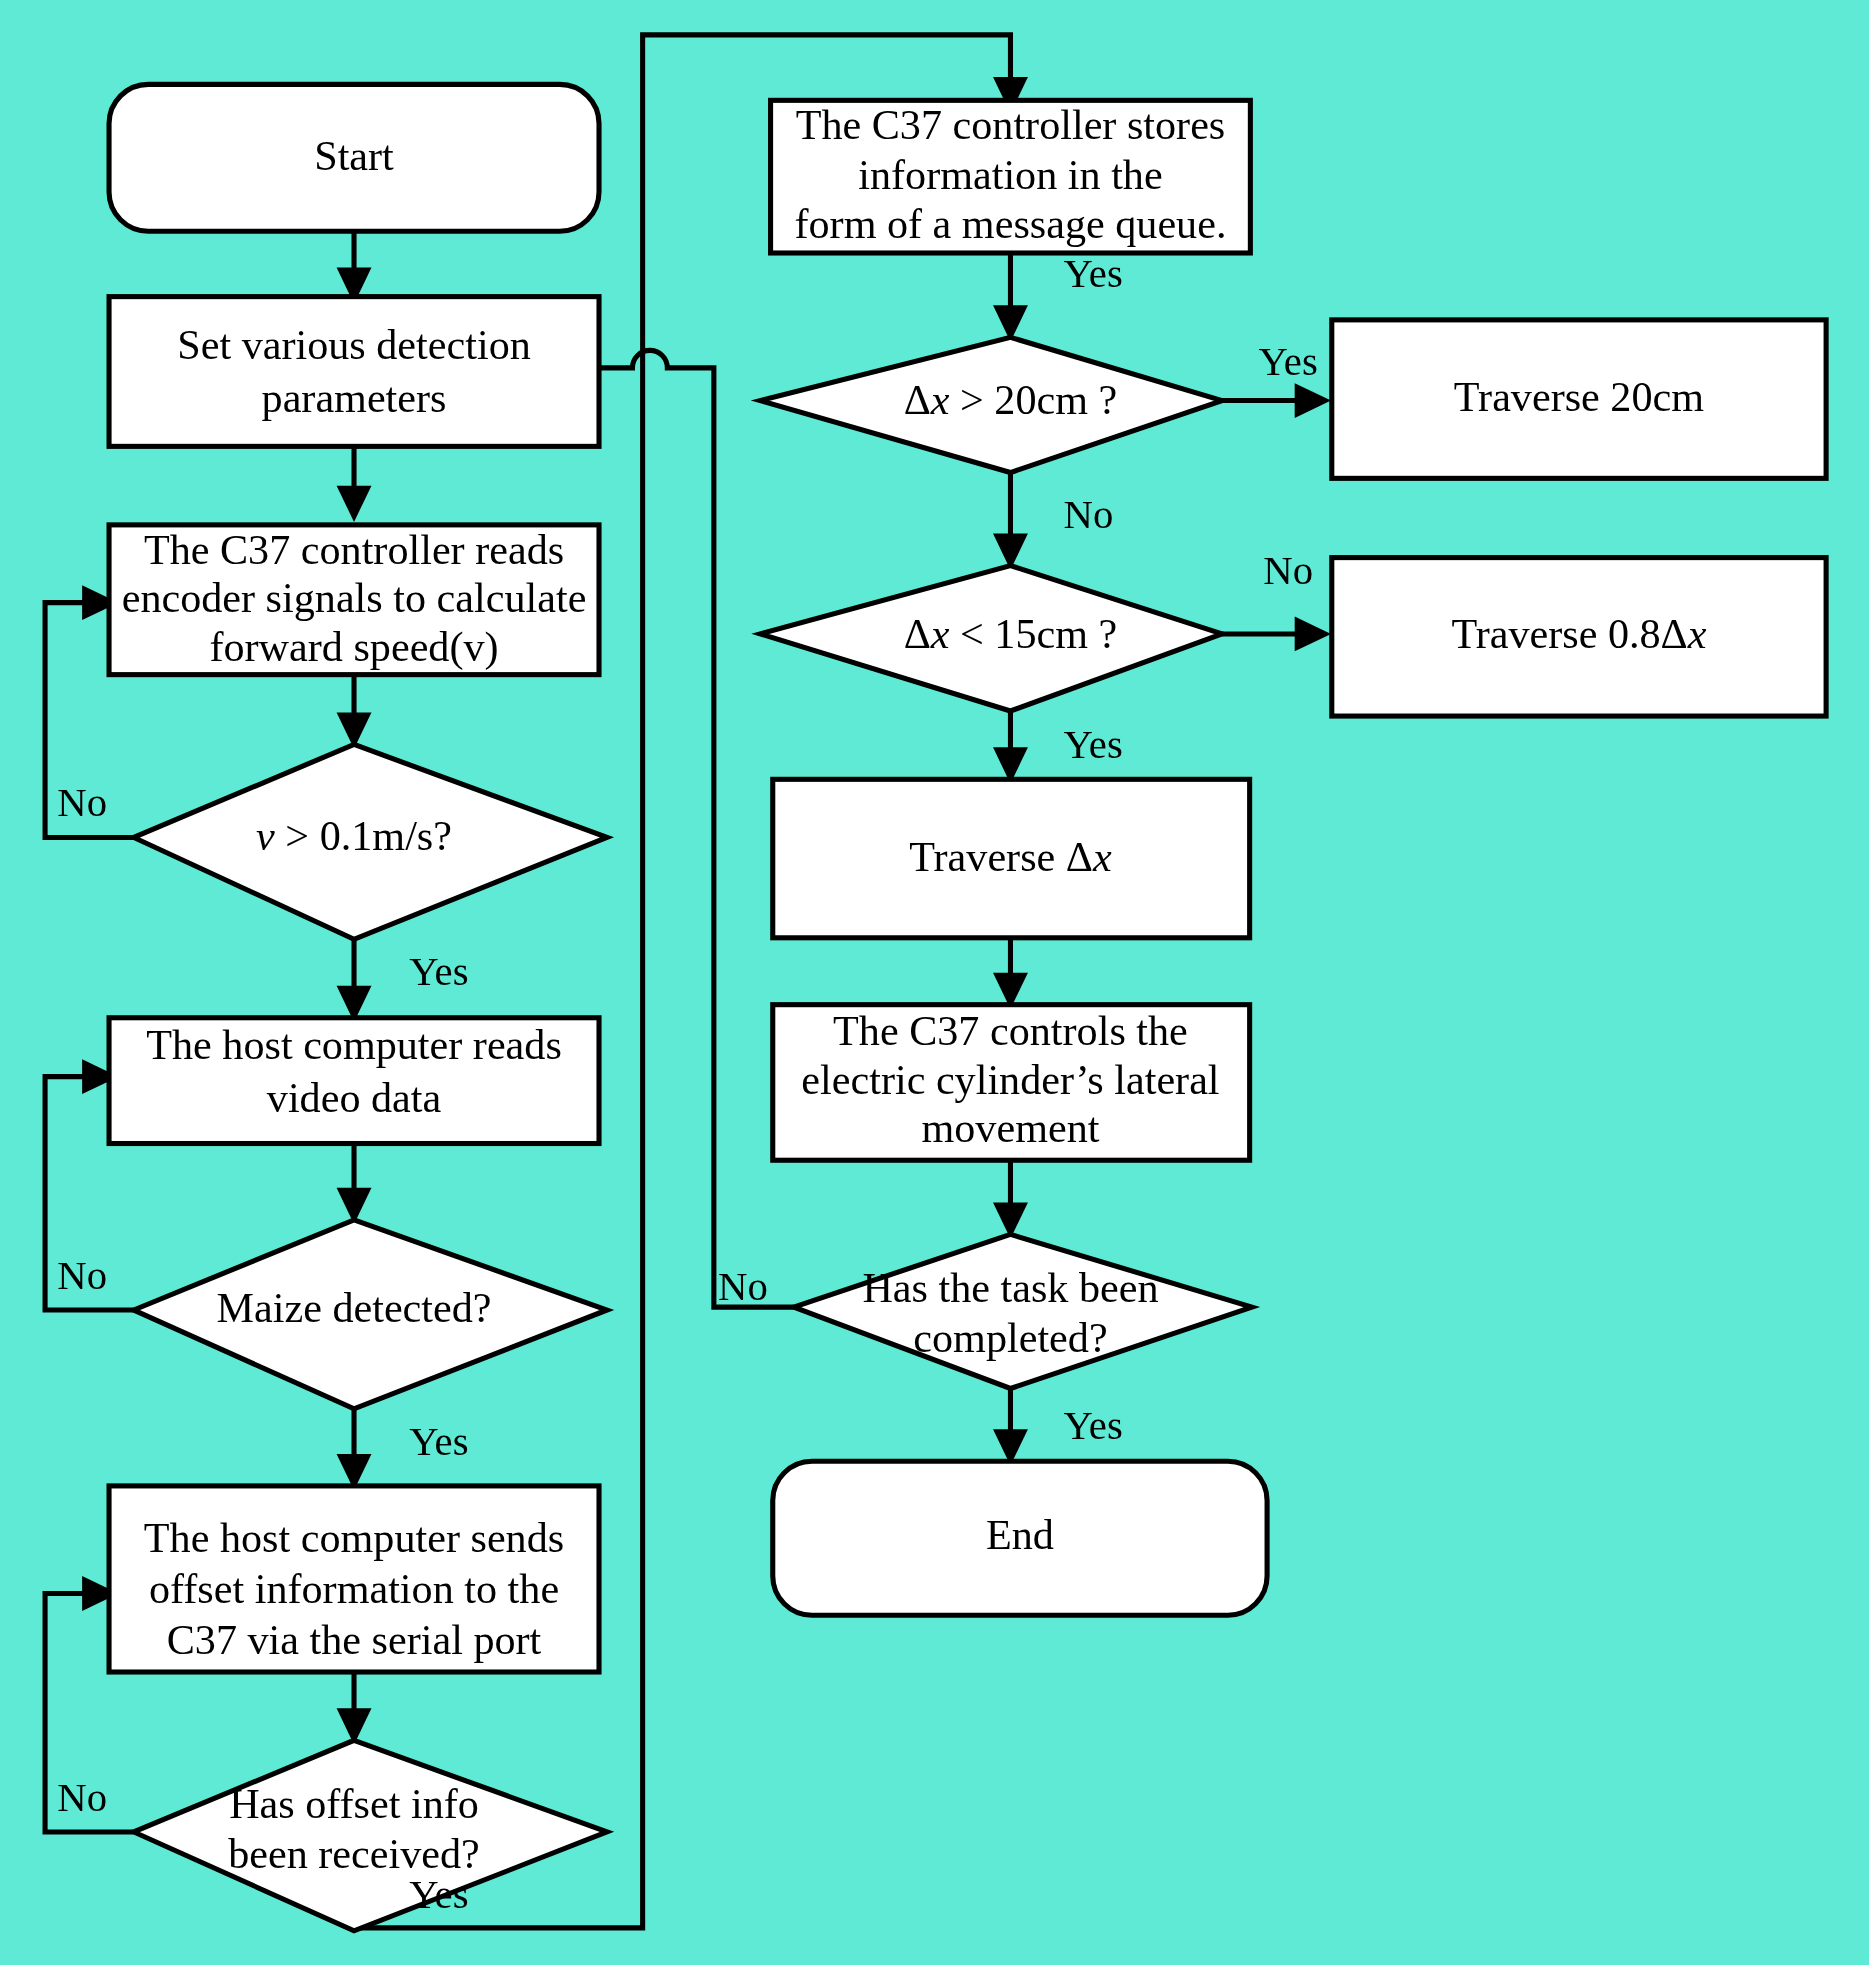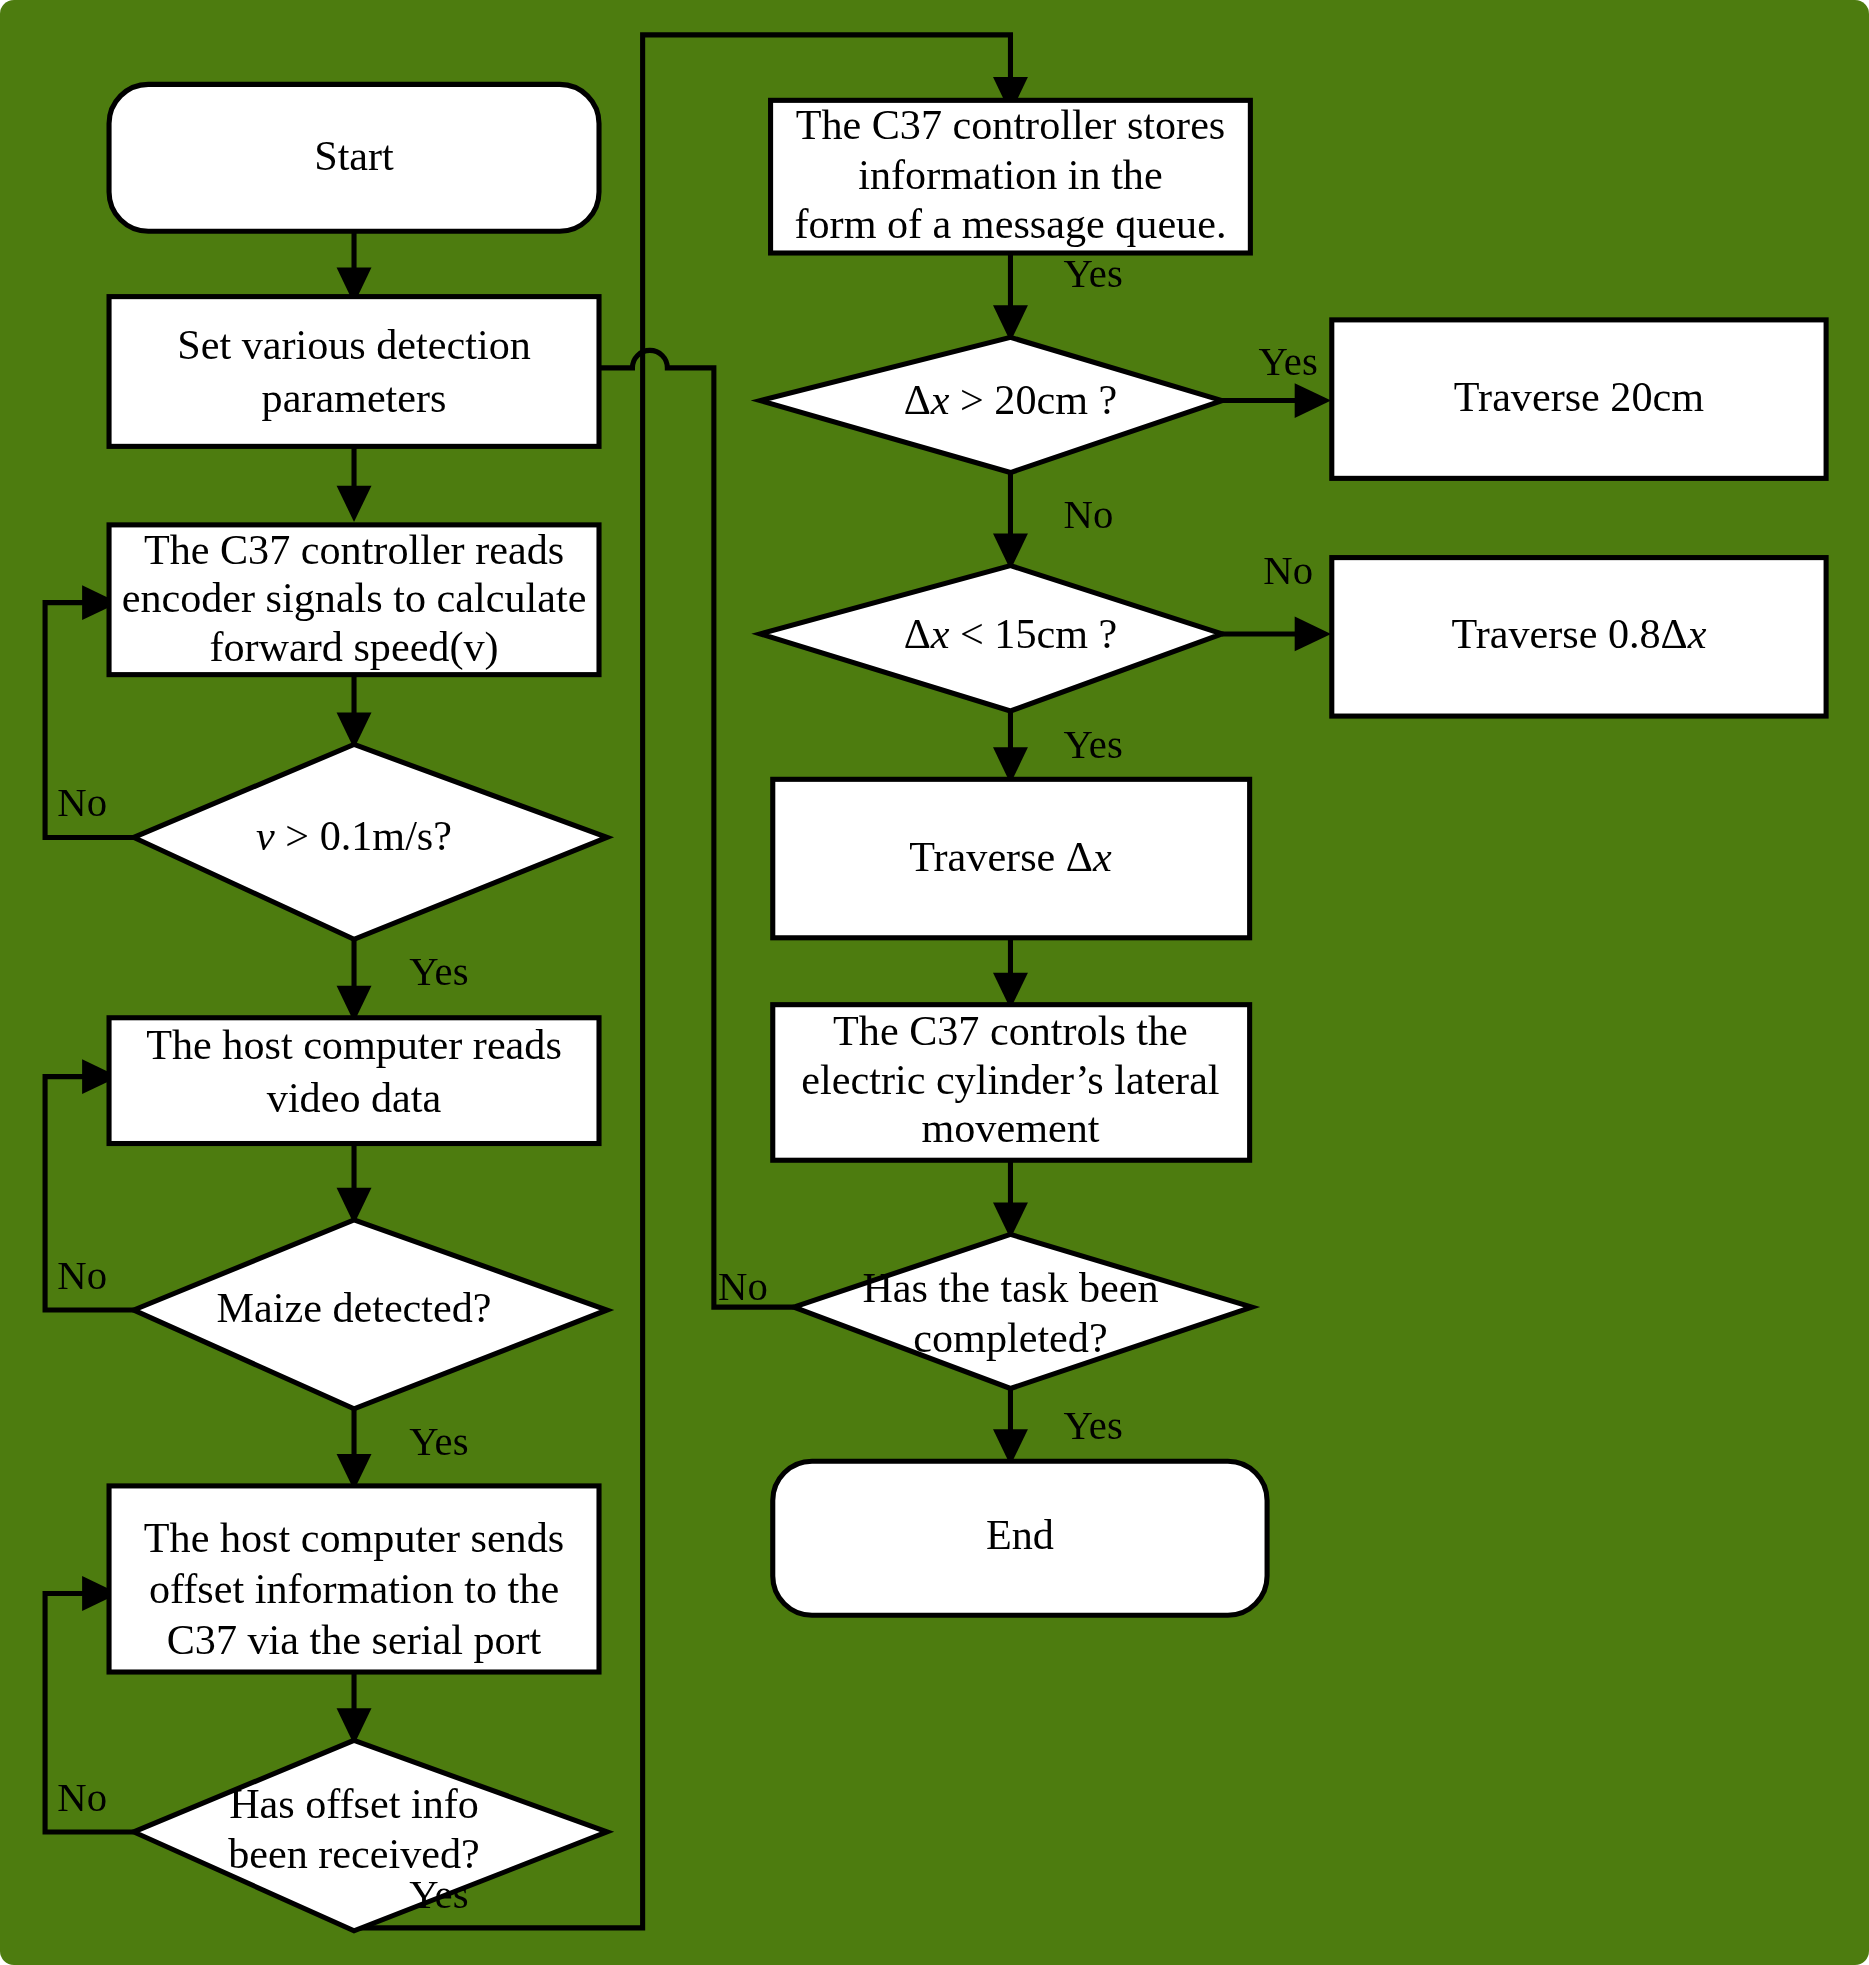--- a/index.html
+++ b/index.html
@@ -5,23 +5,22 @@
 <style>
   html, body {
     margin: 0;
     padding: 0;
     background: #ffffff;
   }
   #flow-root {
     position: relative;
     width: 1869px;
     height: 1965px;
-    background: #4d7c0f;
+    background: #5eead4;
     font-family: "Liberation Serif", "DejaVu Serif", serif;
-    border-radius: 14px;
   }
   svg#flow-svg {
     position: absolute;
     top: 0;
     left: 0;
     width: 1869px;
     height: 1965px;
     display: block;
   }
   .shape-stroke {

